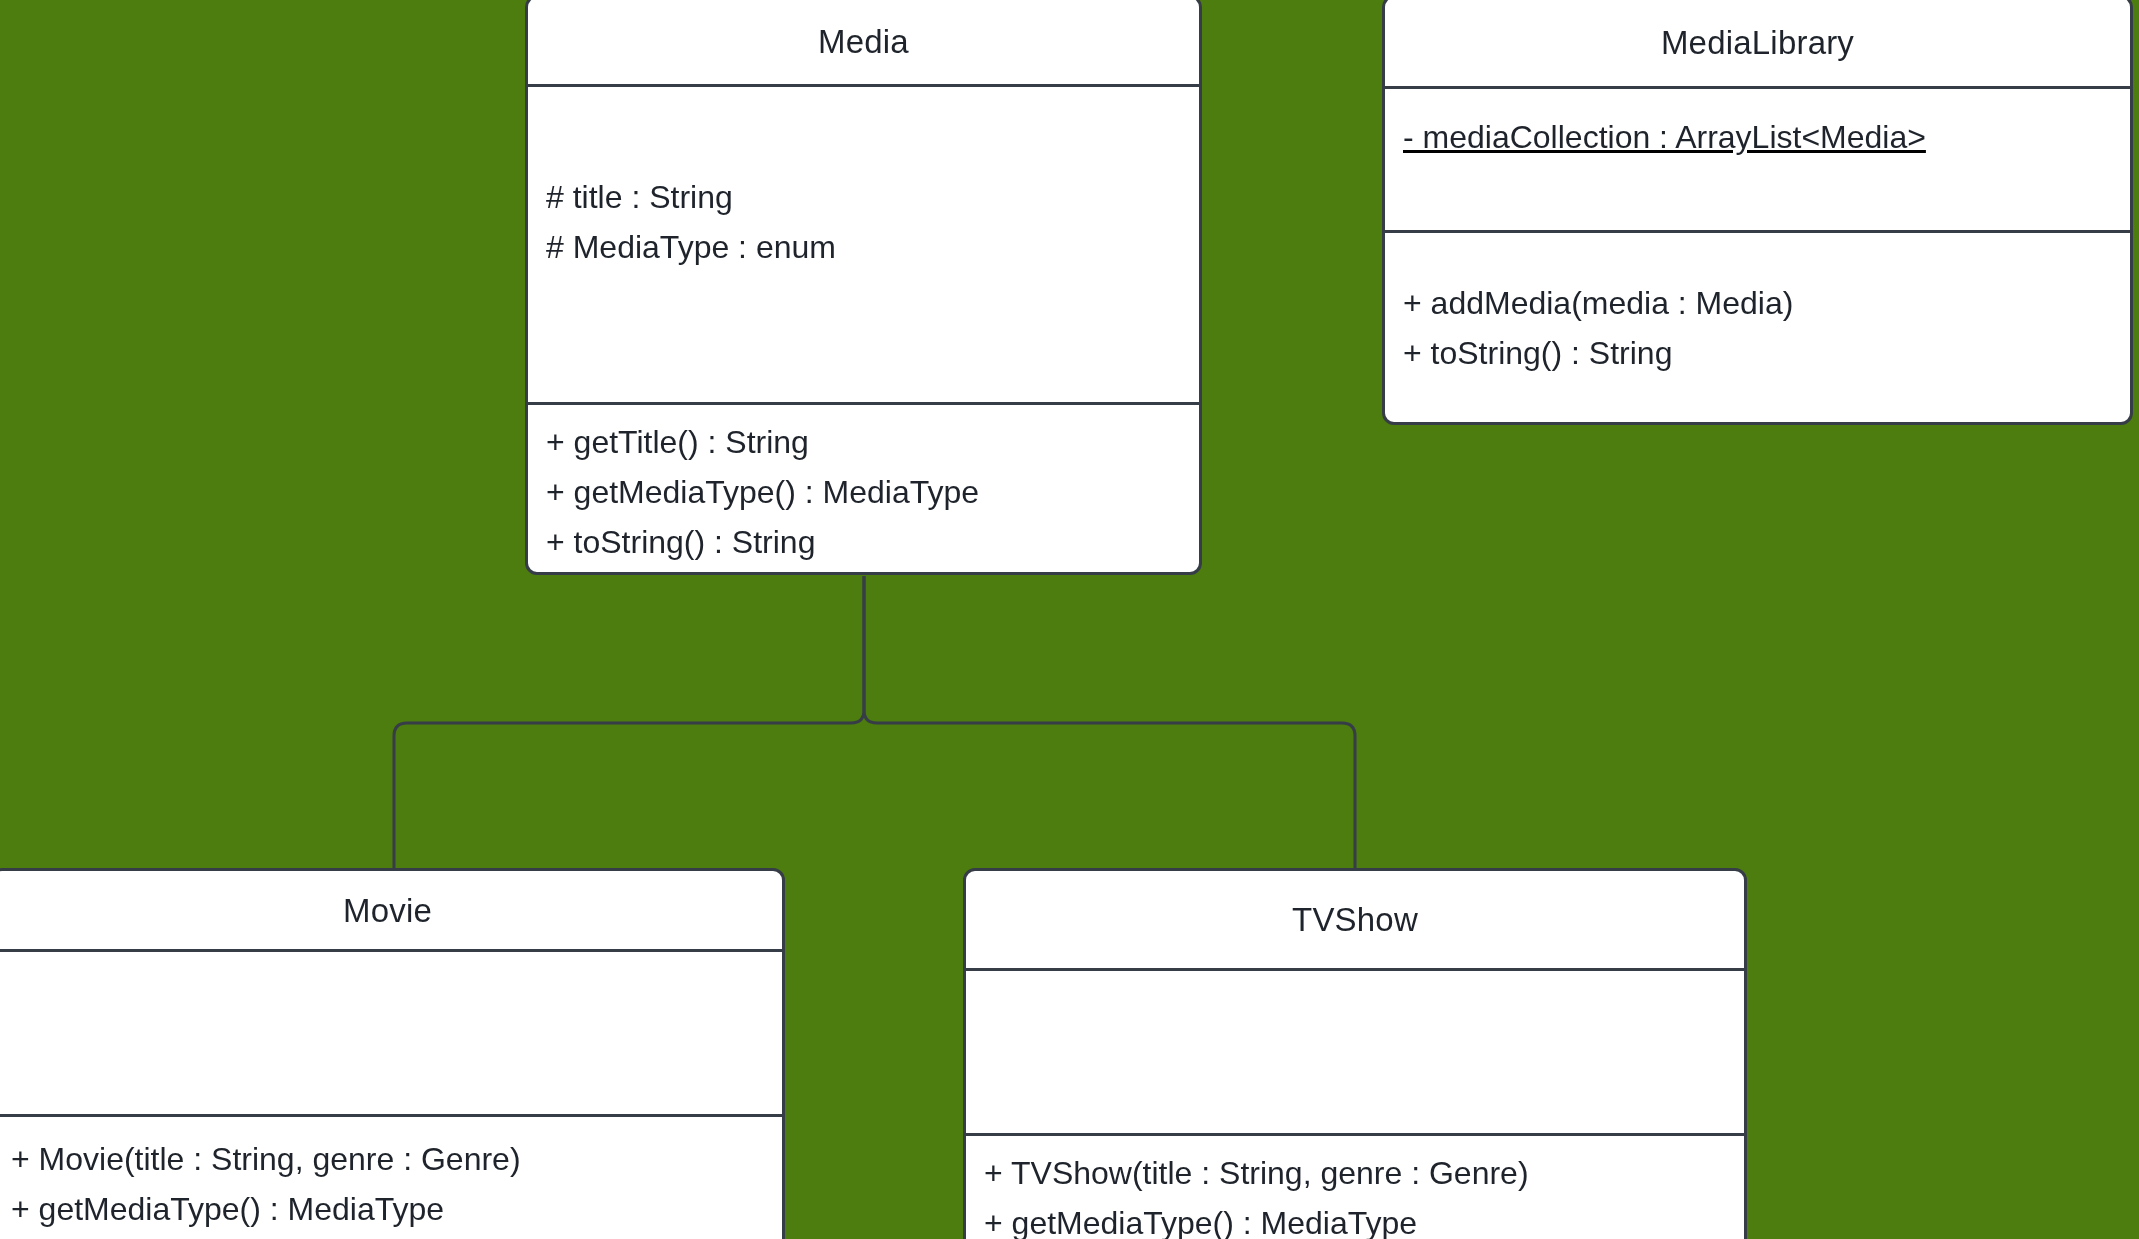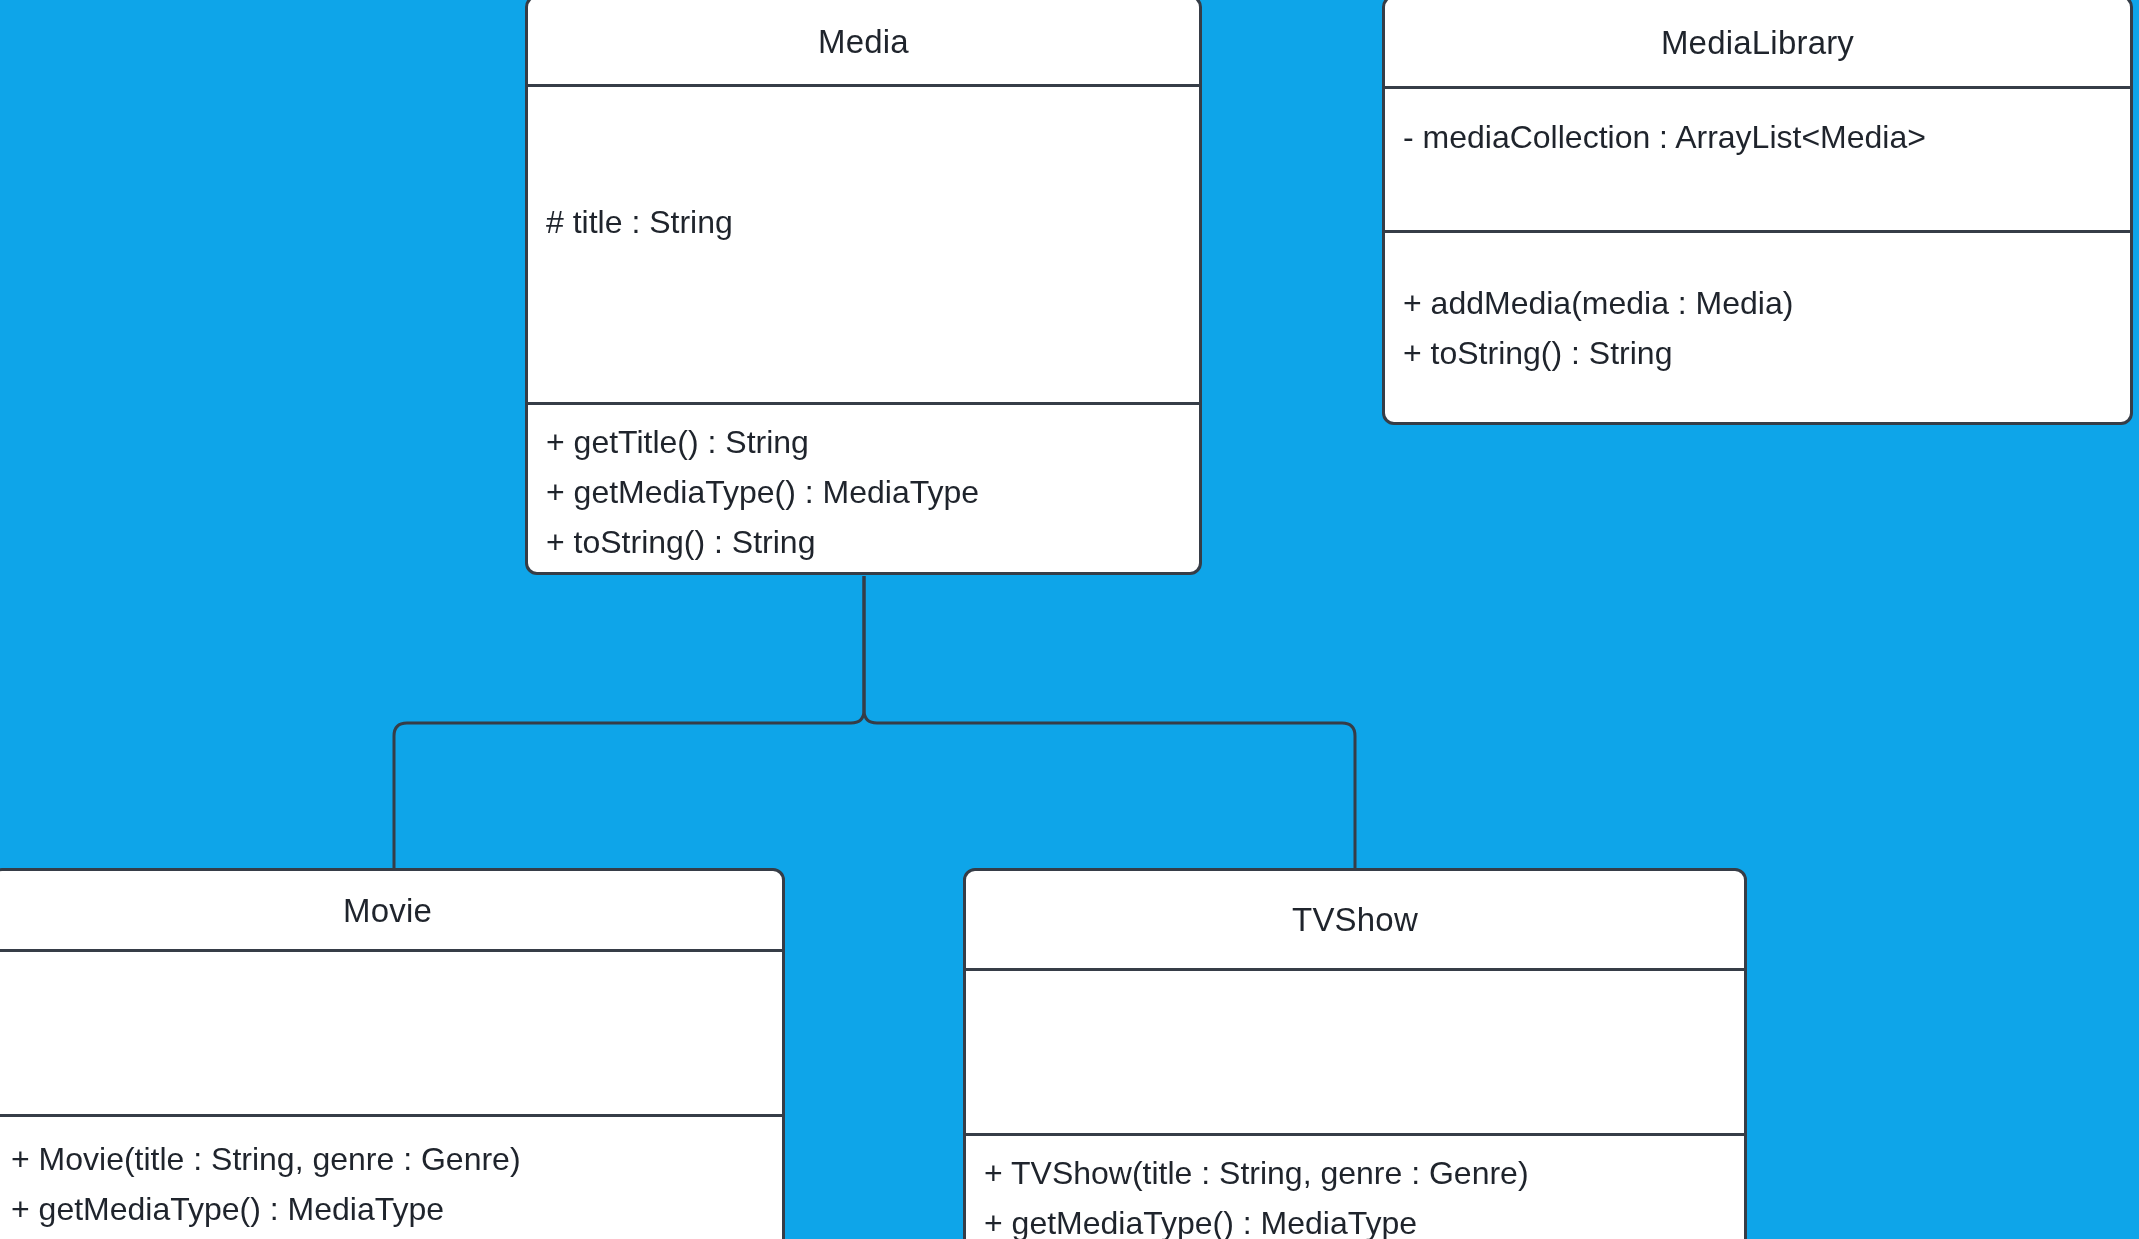--- a/index.html
+++ b/index.html
@@ -4,21 +4,21 @@
 <style>
   html, body {
     margin: 0;
     padding: 0;
     background: #000000;
   }
   #canvas {
     position: relative;
     width: 2139px;
     height: 1239px;
-    background: #0ea5e9;
+    background: #4d7c0f;
     overflow: hidden;
     font-family: "Liberation Sans", sans-serif;
   }
 
   
   .uml-class {
     position: absolute;
     box-sizing: border-box;
     background: #ffffff;
     border: 3px solid #363d47;
@@ -71,31 +71,32 @@
 
   <svg id="connector" viewBox="0 0 2139 1239" xmlns="http://www.w3.org/2000/svg">
     <path d="M 864 576 L 864 710 Q 864 723 851 723 L 407 723 Q 394 723 394 736 L 394 868" fill="none" stroke="#363d47" stroke-width="3"></path>
     <path d="M 864 576 L 864 710 Q 864 723 877 723 L 1342 723 Q 1355 723 1355 736 L 1355 868" fill="none" stroke="#363d47" stroke-width="3"></path>
   </svg>
 
   <div class="uml-class" style="left:525px; top:-5px; width:677px; height:580px;">
     <div class="uml-name" style="height:86px;">Media</div>
     <div class="uml-compartment" style="height:273px;">
       <div class="uml-member"># title : String</div>
+      <div class="uml-member"># MediaType : enum</div>
     </div>
     <div class="uml-compartment grow">
       <div class="uml-member">+ getTitle() : String</div>
       <div class="uml-member">+ getMediaType() : MediaType</div>
       <div class="uml-member">+ toString() : String</div>
     </div>
   </div>
 
   <div class="uml-class" style="left:1382px; top:-5px; width:751px; height:430px;">
     <div class="uml-name" style="height:88px;">MediaLibrary</div>
-    <div class="uml-compartment" style="height:99px;">
+    <div class="uml-compartment" style="height:99px;text-decoration:underline;">
       <div class="uml-member">- mediaCollection : ArrayList&lt;Media&gt;</div>
     </div>
     <div class="uml-compartment grow">
       <div class="uml-member">+ addMedia(media : Media)</div>
       <div class="uml-member">+ toString() : String</div>
     </div>
   </div>
 
   <div class="uml-class" style="left:-10px; top:868px; width:795px; height:385px;">
     <div class="uml-name" style="height:78px;">Movie</div>

